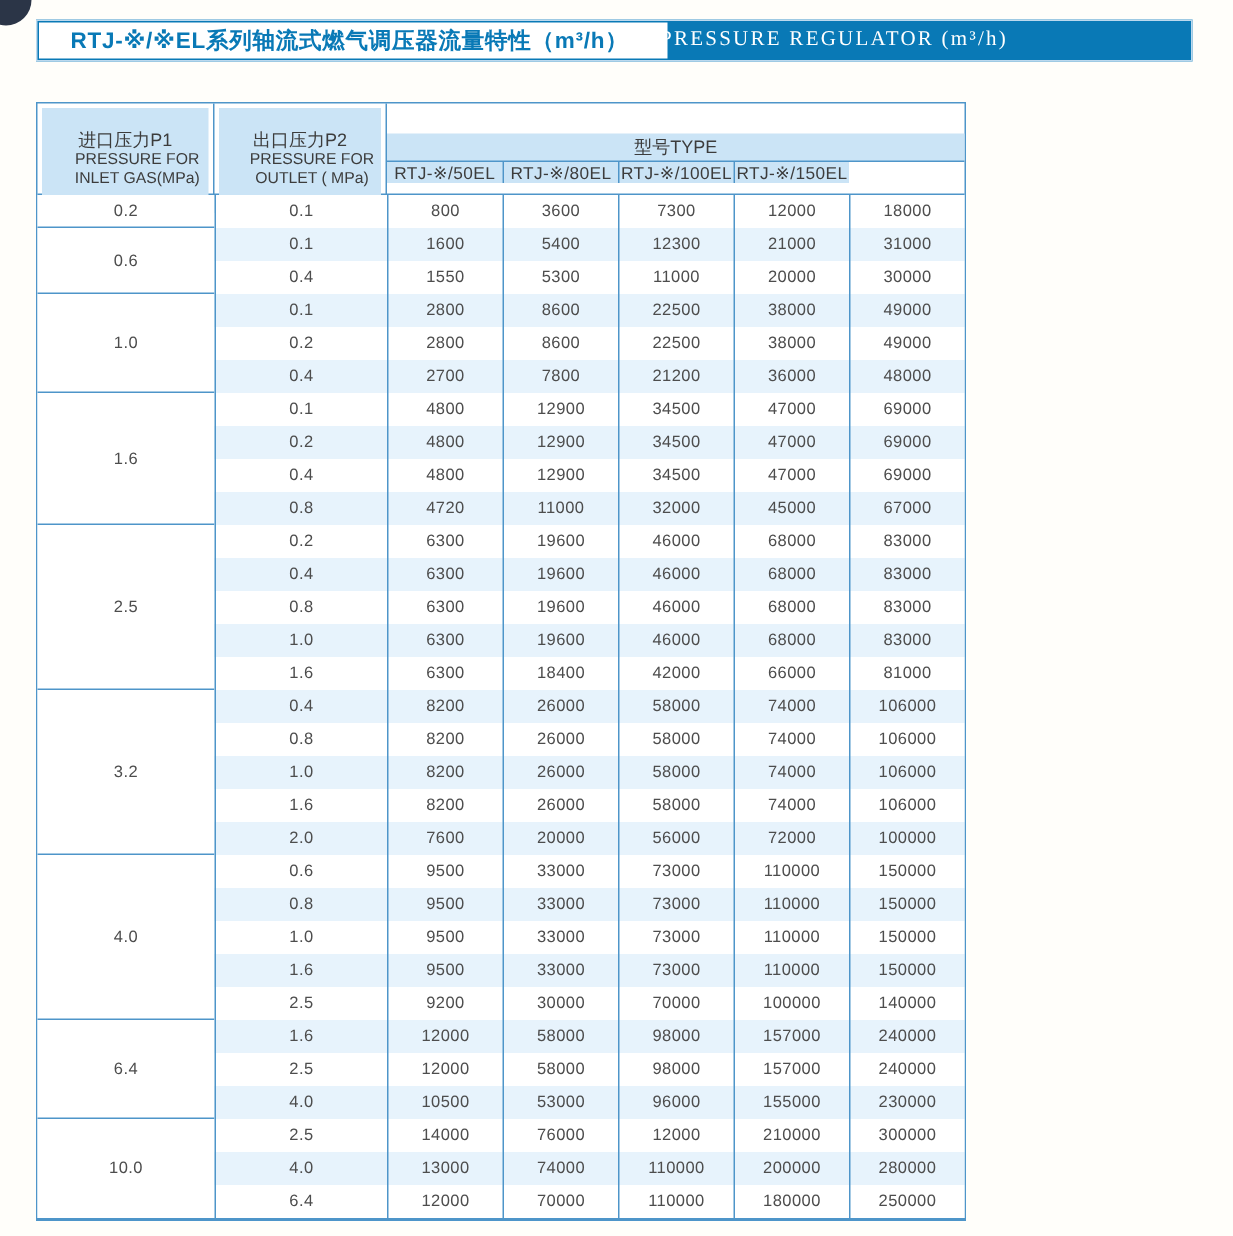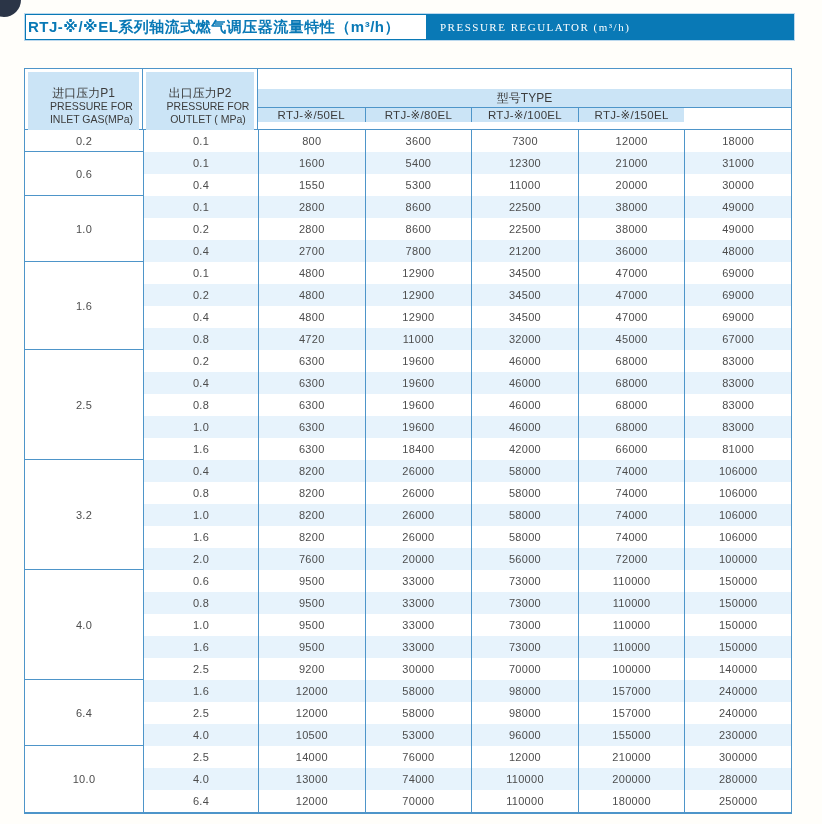--- a/index.html
+++ b/index.html
@@ -25,43 +25,43 @@
     width:771px;height:28px;
     background:#0979b6;
     border:1px solid #bcd9ee;
     box-sizing:border-box;
   }
   .banner-titlebox{
     position:absolute;left:1px;top:1px;
     width:398px;height:24px;
     background:#ffffff;
     display:flex;align-items:center;
-    padding-left:2px;
+    padding-left:21px;
   }
   .banner-title{
     color:#0979b6;
     font-weight:bold;
     font-size:15px;
     letter-spacing:0.5px;
     white-space:nowrap;
   }
   .banner-sub{
     position:absolute;left:415px;top:0;height:26px;
     display:flex;align-items:center;
     color:#ffffff;
     font-family:"Liberation Serif","DejaVu Serif",serif;
-    font-size:11px;
+    font-size:14px;
     letter-spacing:1.5px;
     white-space:nowrap;
   }
 
   
   .tablewrap{
     position:absolute;left:24px;top:68px;
-    width:768px;
+    width:620px;
     box-sizing:border-box;
     border:1px solid #4e95c9;
     border-bottom-width:2px;
     background:#ffffff;
   }
 
   
   .thead{
     display:grid;
     grid-template-columns:118px 115px 1fr;

